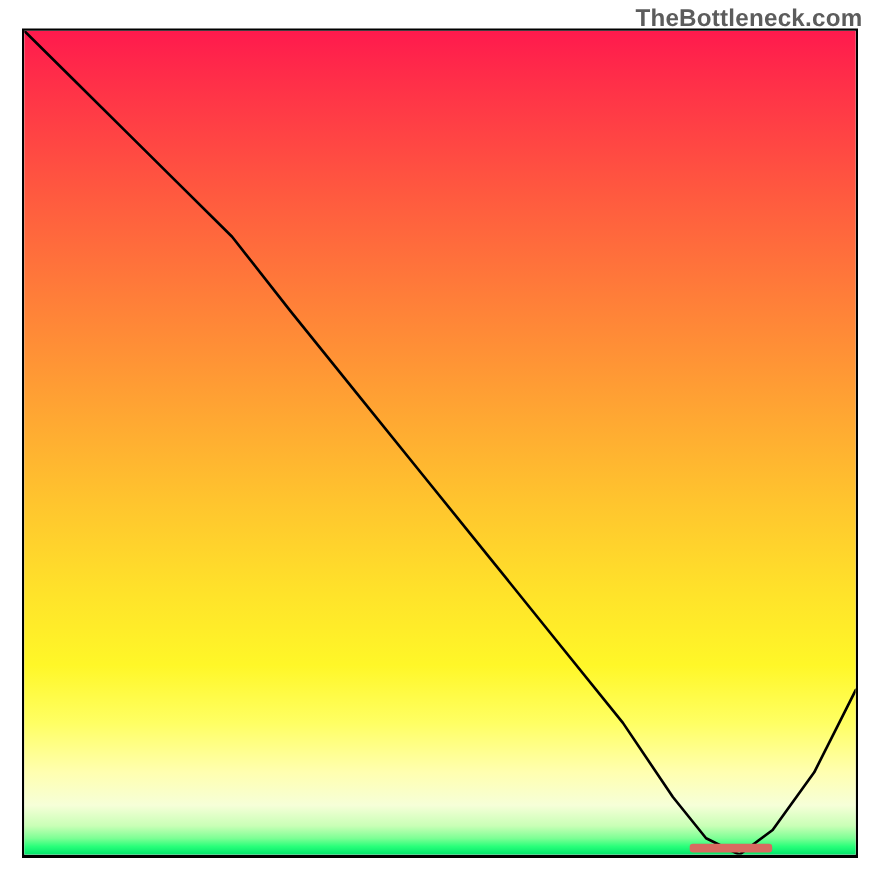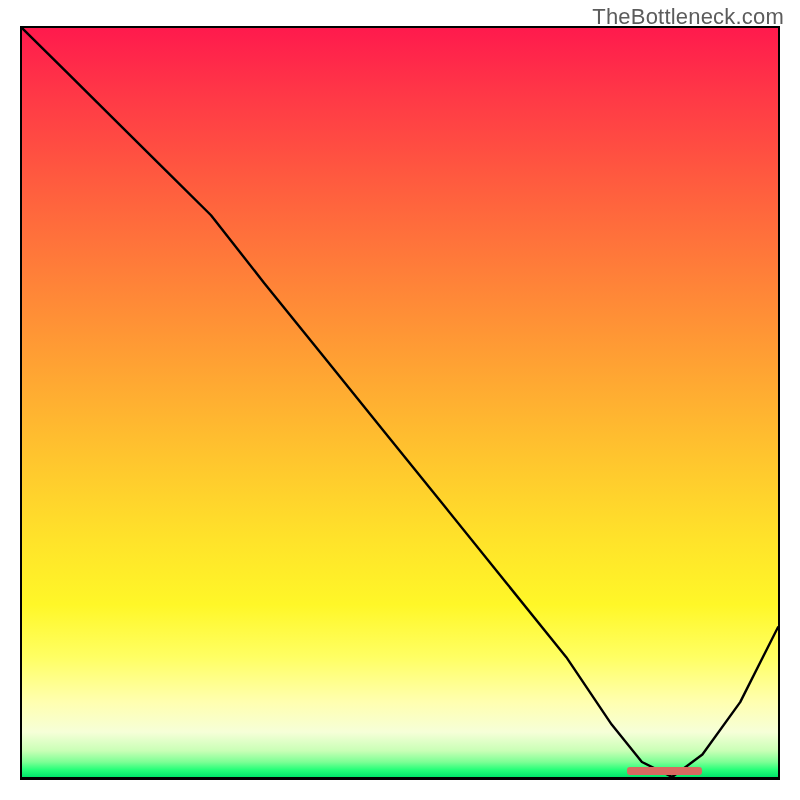--- a/index.html
+++ b/index.html
@@ -61,21 +61,21 @@
     height: 8px;
     border-radius: 3px;
     background: #d86a60;
     bottom: 2px;
   }
   .watermark {
     position: absolute;
     top: 4px;
     right: 16px;
     font-size: 22px;
-    font-weight: 400;
+    font-weight: 700;
     color: #5c5c5c;
     letter-spacing: 0.2px;
   }
 </style>
 </head>
 <body>
 
 <div class="frame">
 
   <div class="watermark">TheBottleneck.com</div>

